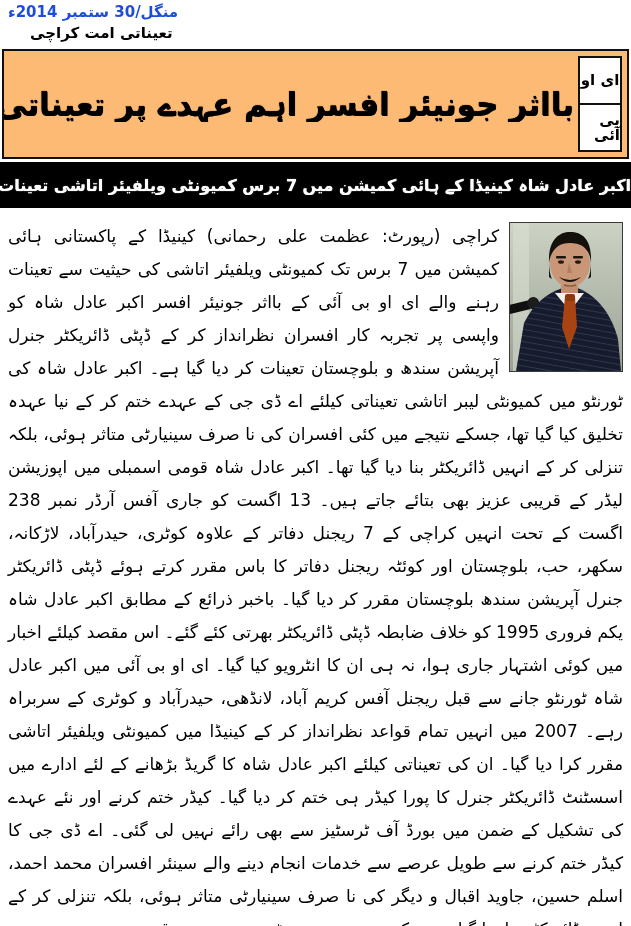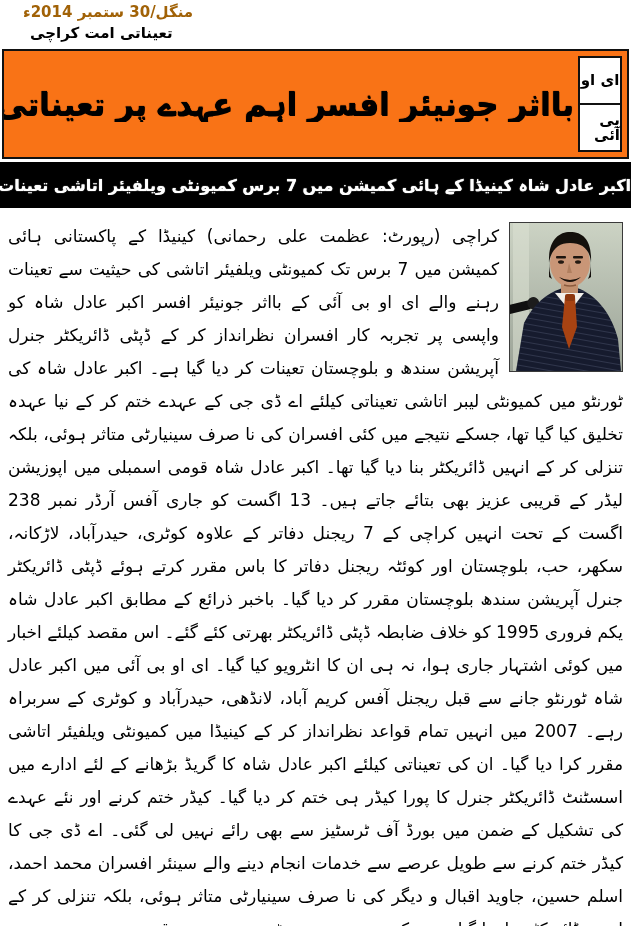--- a/index.html
+++ b/index.html
@@ -3,29 +3,29 @@
 <meta charset="utf-8">
 <style>
   html,body{margin:0;padding:0;}
   body{
     width:631px;height:926px;background:#ffffff;color:#000;
     font-family:"DejaVu Sans",sans-serif;
     direction:rtl;overflow:hidden;position:relative;
   }
   .topbar{padding:2px 8px 0 0;text-align:left;direction:rtl;}
   .date-line{
-    text-align:left;color:#a16207;font-weight:bold;font-size:15px;
-    padding-left:23px;line-height:20px;
+    text-align:left;color:#1d4ed8;font-weight:bold;font-size:15px;
+    padding-left:8px;line-height:20px;
   }
   .paper-line{
     text-align:left;color:#000;font-size:15px;font-weight:bold;
     padding-left:30px;line-height:22px;
   }
   .banner{
-    margin:5px 2px 0 2px;height:110px;background:#f97316;
+    margin:5px 2px 0 2px;height:110px;background:#fdba74;
     border:2px solid #111;display:flex;flex-direction:row;align-items:center;
     box-sizing:border-box;
   }
   .logo-box{
     width:44px;height:96px;background:#fff;border:2px solid #111;
     margin:0 5px 0 4px;display:flex;flex-direction:column;box-sizing:border-box;
     flex:0 0 auto;
   }
   .logo-top,.logo-bottom{
     flex:1;display:flex;align-items:center;justify-content:center;

